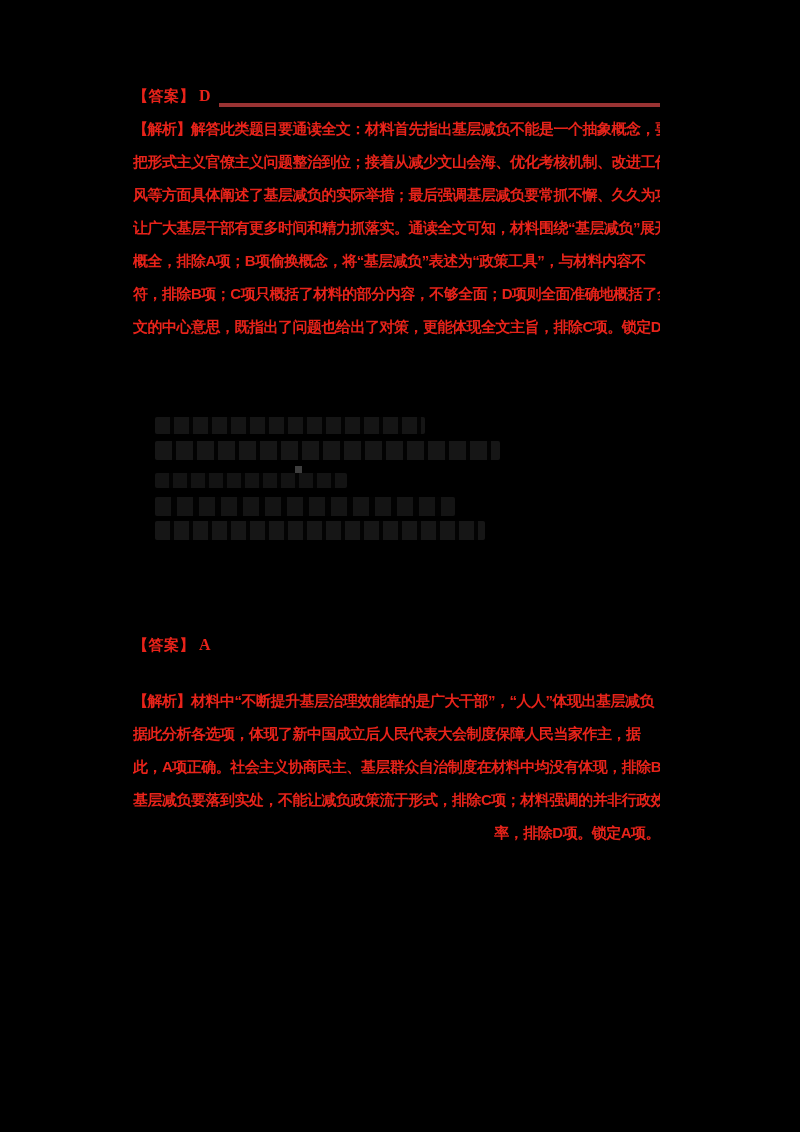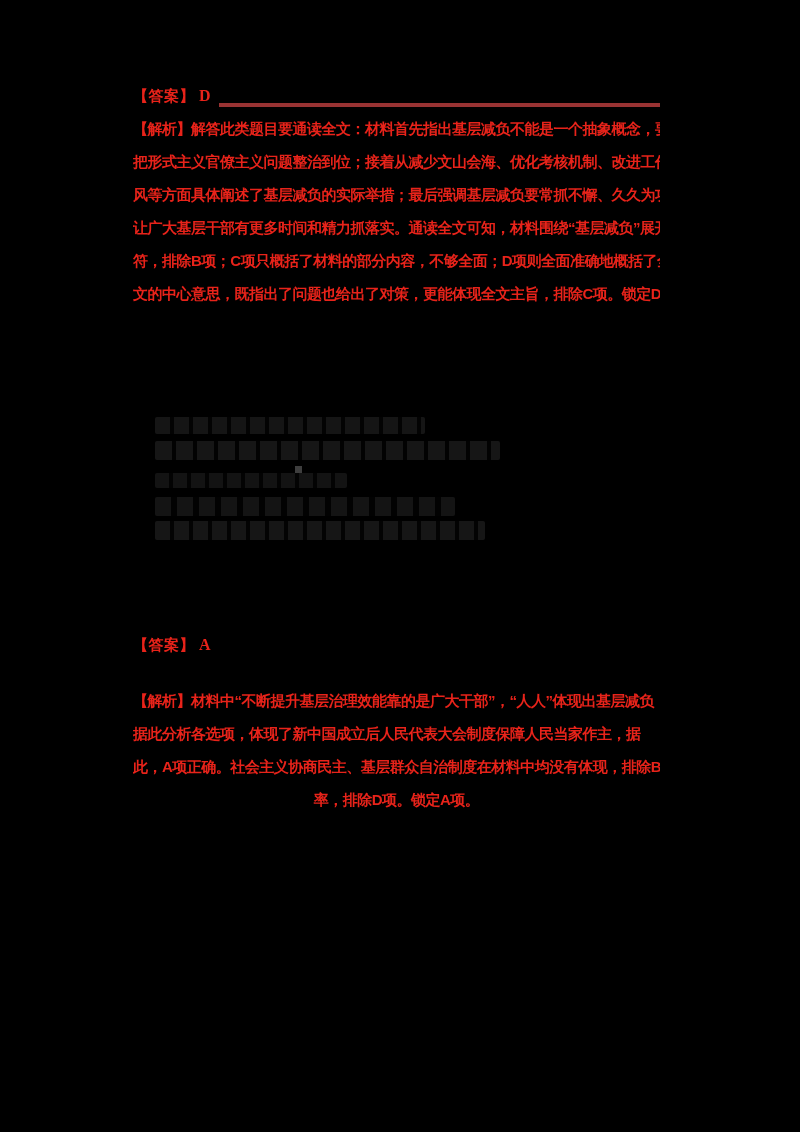--- a/index.html
+++ b/index.html
@@ -106,20 +106,21 @@
     <span class="answer-label">【答案】</span>
       <span class="answer-value">D</span>
     <div class="answer-underline"></div>
   </div>
 
   <div class="analysis" style="top:112px;">
     <div class="analysis-line">【解析】解答此类题目要通读全文：材料首先指出基层减负不能是一个抽象概念，要</div>
     <div class="analysis-line">把形式主义官僚主义问题整治到位；接着从减少文山会海、优化考核机制、改进工作作</div>
     <div class="analysis-line">风等方面具体阐述了基层减负的实际举措；最后强调基层减负要常抓不懈、久久为功，</div>
     <div class="analysis-line">让广大基层干部有更多时间和精力抓落实。通读全文可知，材料围绕“基层减负”展开，</div>
+    <div class="analysis-line">概全，排除A项；B项偷换概念，将“基层减负”表述为“政策工具”，与材料内容不</div>
     <div class="analysis-line">符，排除B项；C项只概括了材料的部分内容，不够全面；D项则全面准确地概括了全</div>
     <div class="analysis-line">文的中心意思，既指出了问题也给出了对策，更能体现全文主旨，排除C项。锁定D项。</div>
   </div>
 
   <div class="scan-block">
     <div class="scan-line l1" style="width: 270px;"></div>
     <div class="scan-line l2" style="width: 345px;"></div>
     <div class="scan-line l3" style="width: 192px;"></div>
     <div class="scan-line l4" style="width: 300px;"></div>
     <div class="scan-line l5" style="width: 330px;"></div>
@@ -128,16 +129,17 @@
 
   <div class="answer-row" style="top:636px;">
     <span class="answer-label">【答案】</span>
       <span class="answer-value">A</span>
   </div>
 
   <div class="analysis" style="top:684px;">
     <div class="analysis-line">【解析】材料中“不断提升基层治理效能靠的是广大干部”，“人人”体现出基层减负</div>
     <div class="analysis-line">据此分析各选项，体现了新中国成立后人民代表大会制度保障人民当家作主，据</div>
     <div class="analysis-line">此，A项正确。社会主义协商民主、基层群众自治制度在材料中均没有体现，排除B项；</div>
-    <div class="analysis-line" style="text-align:center;">率，排除D项。锁定A项。</div>
+    <div class="analysis-line">基层减负要落到实处，不能让减负政策流于形式，排除C项；材料强调的并非行政效</div>
+    <div class="analysis-line" style="text-align:right;">率，排除D项。锁定A项。</div>
   </div>
 
 </div>
 
 </body></html>

